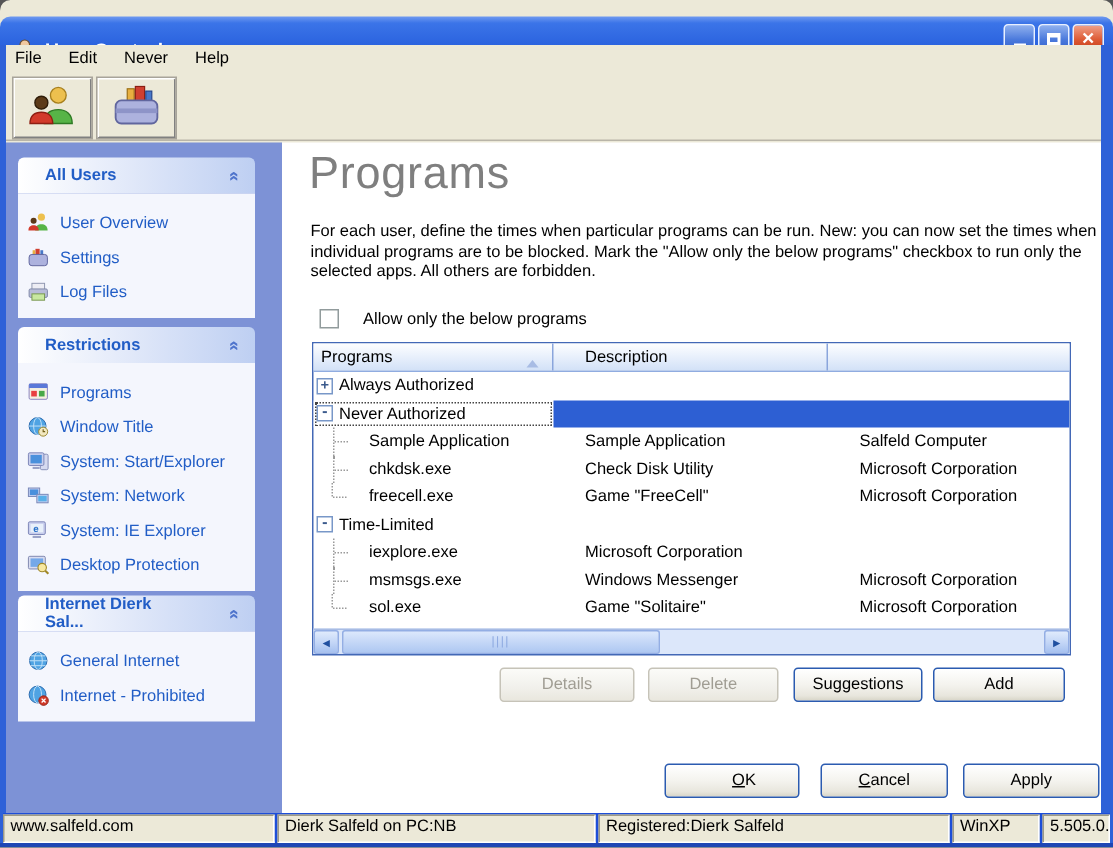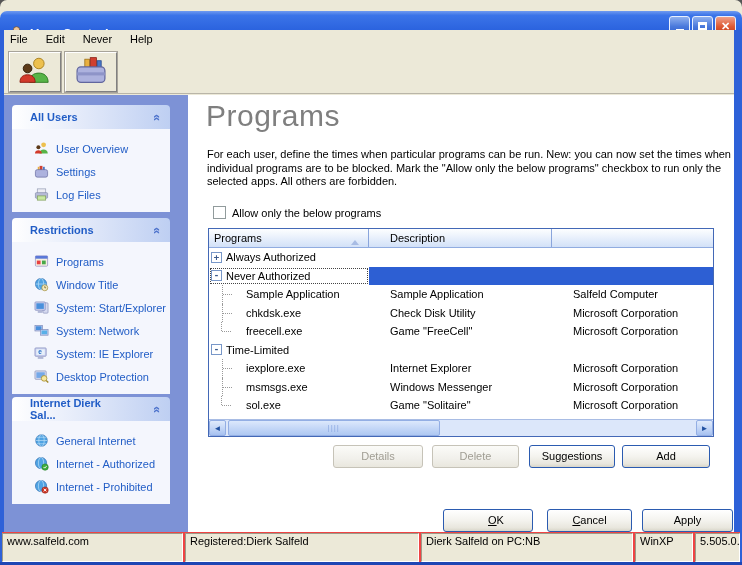--- a/index.html
+++ b/index.html
@@ -61,27 +61,27 @@
   .sidebar { position:absolute; left:4px; top:95px; width:184px; bottom:21px; background:#7D92D6; }
   .panel { position:absolute; left:8px; width:158px; }
   .panel-head {
     height:24px; border-radius:4px 4px 0 0;
     background:linear-gradient(90deg,#FFFFFF 0%,#E6ECFA 40%,#BECFF2 100%);
     display:flex; align-items:center;gap:32px;
   }
   .panel-head .pt { font-size:11px; font-weight:bold; color:#215DC6; padding-left:18px; flex:1; }
   .chev { color:#4F74CC; font-weight:bold; font-size:12px; transform:rotate(90deg); margin-right:10px; letter-spacing:-1px; }
   .panel-body { background:#F4F6FD; padding:8px 0 6px 0; }
-  .si { display:flex; align-items:center; height:23px; padding-left:22px; }
+  .si { display:flex; align-items:center; height:23px; padding-left:6px; }
   .si .lbl { font-size:11px; color:#215DC6; margin-left:6px; }
   .sic { width:16px; height:16px; flex:0 0 16px; }
   .main { position:absolute; left:188px; top:95px; width:546px; bottom:21px; background:#FFFFFF; }
   .h1 { position:absolute; left:18px; top:4px; font-size:30px; color:#7F7F7F; letter-spacing:0.5px; }
   .desc { position:absolute; left:19px; top:53px; width:532px; font-size:11px; line-height:13.5px; color:#000; }
-  .chkrow { position:absolute; left:25px; top:111px; display:flex; align-items:center; gap:6px; }
+  .chkrow { position:absolute; left:25px; top:111px; display:flex; align-items:center; gap:16px; }
   .chk { width:13px; height:13px; border:1px solid #919B9C; background:#fff; }
   .chkrow .lbl { font-size:11px; }
   
   .grid { position:absolute; left:20px; top:133px; width:506px; height:209px; border:1px solid #4368B6; background:#fff; }
   .ghead { position:absolute; left:0; top:0; right:0; height:19px;
     background:linear-gradient(180deg,#FDFEFF 0%,#EAF1FC 45%,#D2E1F7 100%);
     border-bottom:1px solid #90ACE0; display:flex; }
   .gh { position:relative; font-size:11px; color:#000; padding:3px 0 0 5px; border-right:1px solid #8AA5DC; }
   .gh.c1h { width:160px; }
   .gh.c2h { width:183px; padding-left:21px; }
@@ -114,21 +114,21 @@
   
   .xpbtn {
     position:absolute; height:23px; border:1px solid #2B5BB0; border-radius:3px;
     background:linear-gradient(180deg,#FFFFFF 0%,#F4F3EE 50%,#E8E6DD 85%,#D8D5C8 100%);
     font-size:11px; color:#000; text-align:center; line-height:21px;
   }
   .xpbtn.disabled { border-color:#C6C3B8; color:#A09D93;
     background:linear-gradient(180deg,#FBFBF8 0%,#F1F0EB 60%,#E9E7DE 100%); }
   .ulf::first-letter { text-decoration:underline; }
   
-  .statusbar { position:absolute; left:2px; right:2px; bottom:3px; height:30px; background:#ef4444; display:flex; gap:2px; padding-top:1px; }
+  .statusbar { position:absolute; left:2px; right:2px; bottom:3px; height:20px; background:#1d4ed8; display:flex; gap:2px; padding-top:1px; }
   .sp { border:1px solid; border-color:#9D9A87 #FFFFFF #FFFFFF #9D9A87; background:#ECE9D8;
         font-size:11px; color:#000; padding:1px 4px 0 4px; white-space:nowrap; overflow:hidden; }
 </style>
 </head>
 <body>
 
 <div class="window">
 
   <div class="titlebar">
     <span class="title-icon">
@@ -338,29 +338,20 @@
                 <circle cx="8" cy="8" r="6.2" fill="#4FA3E3" stroke="#2C6CB0" stroke-width="0.7"></circle>
                 <ellipse cx="8" cy="8" rx="2.9" ry="6.2" fill="none" stroke="#BFE0F7" stroke-width="0.7"></ellipse>
                 <path d="M1.8 8h12.4M2.8 4.5h10.4M2.8 11.5h10.4" stroke="#BFE0F7" stroke-width="0.7" fill="none"></path>
               </svg></span>
           <span class="lbl">General Internet</span>
         </div>
         <div class="si">
           <span class="sic"><svg viewBox="0 0 16 16" width="15" height="15">
                 <circle cx="7.5" cy="7.5" r="6" fill="#4FA3E3" stroke="#2C6CB0" stroke-width="0.7"></circle>
                 <ellipse cx="7.5" cy="7.5" rx="2.8" ry="6" fill="none" stroke="#BFE0F7" stroke-width="0.7"></ellipse>
-                <circle cx="11.8" cy="11.8" r="3.4" fill="#3FAE3F" stroke="#1E7A1E" stroke-width="0.6"></circle>
-                <path d="M10.3 11.8l1.1 1.1 2-2.1" stroke="#fff" stroke-width="1" fill="none"></path>
-              </svg></span>
-          <span class="lbl">Internet - Authorized</span>
-        </div>
-        <div class="si">
-          <span class="sic"><svg viewBox="0 0 16 16" width="15" height="15">
-                <circle cx="7.5" cy="7.5" r="6" fill="#4FA3E3" stroke="#2C6CB0" stroke-width="0.7"></circle>
-                <ellipse cx="7.5" cy="7.5" rx="2.8" ry="6" fill="none" stroke="#BFE0F7" stroke-width="0.7"></ellipse>
                 <circle cx="11.8" cy="11.8" r="3.4" fill="#D03A2A" stroke="#8E1E12" stroke-width="0.6"></circle>
                 <path d="M10.4 10.4l2.8 2.8M13.2 10.4l-2.8 2.8" stroke="#fff" stroke-width="1"></path>
               </svg></span>
           <span class="lbl">Internet - Prohibited</span>
         </div>
       </div>
     </div>
   </div>
 
   <div class="main">
@@ -434,21 +425,20 @@
             </div>
           <div class="c2"></div>
           <div class="c3"></div>
         </div>
 
         <div class="trow">
           <div class="c1">
               <span class="tree"></span>
               <span>iexplore.exe</span>
             </div>
-          <div class="c2">Internet Explorer</div>
           <div class="c3">Microsoft Corporation</div>
         </div>
 
         <div class="trow">
           <div class="c1">
               <span class="tree"></span>
               <span>msmsgs.exe</span>
             </div>
           <div class="c2">Windows Messenger</div>
           <div class="c3">Microsoft Corporation</div>
@@ -478,19 +468,19 @@
     <div class="xpbtn" style="left:341px; top:350px; width:86px;">Suggestions</div>
     <div class="xpbtn" style="left:434px; top:350px; width:88px;">Add</div>
 
     <div class="xpbtn ulf" style="left:255px; top:414px; width:90px;padding-left:16px;">OK</div>
     <div class="xpbtn ulf" style="left:359px; top:414px; width:85px;">Cancel</div>
     <div class="xpbtn" style="left:454px; top:414px; width:91px;">Apply</div>
   </div>
 
   <div class="statusbar">
     <span class="sp" style="width:181px;">www.salfeld.com</span>
+    <span class="sp" style="width:212px;">Dierk Salfeld on PC:NB</span>
     <span class="sp" style="width:234px;">Registered:Dierk Salfeld</span>
-    <span class="sp" style="width:212px;">Dierk Salfeld on PC:NB</span>
     <span class="sp" style="width:58px;">WinXP</span>
     <span class="sp" style="flex:1; text-align:center;">5.505.0.0</span>
   </div>
 
 </div>
 
 </body></html>

